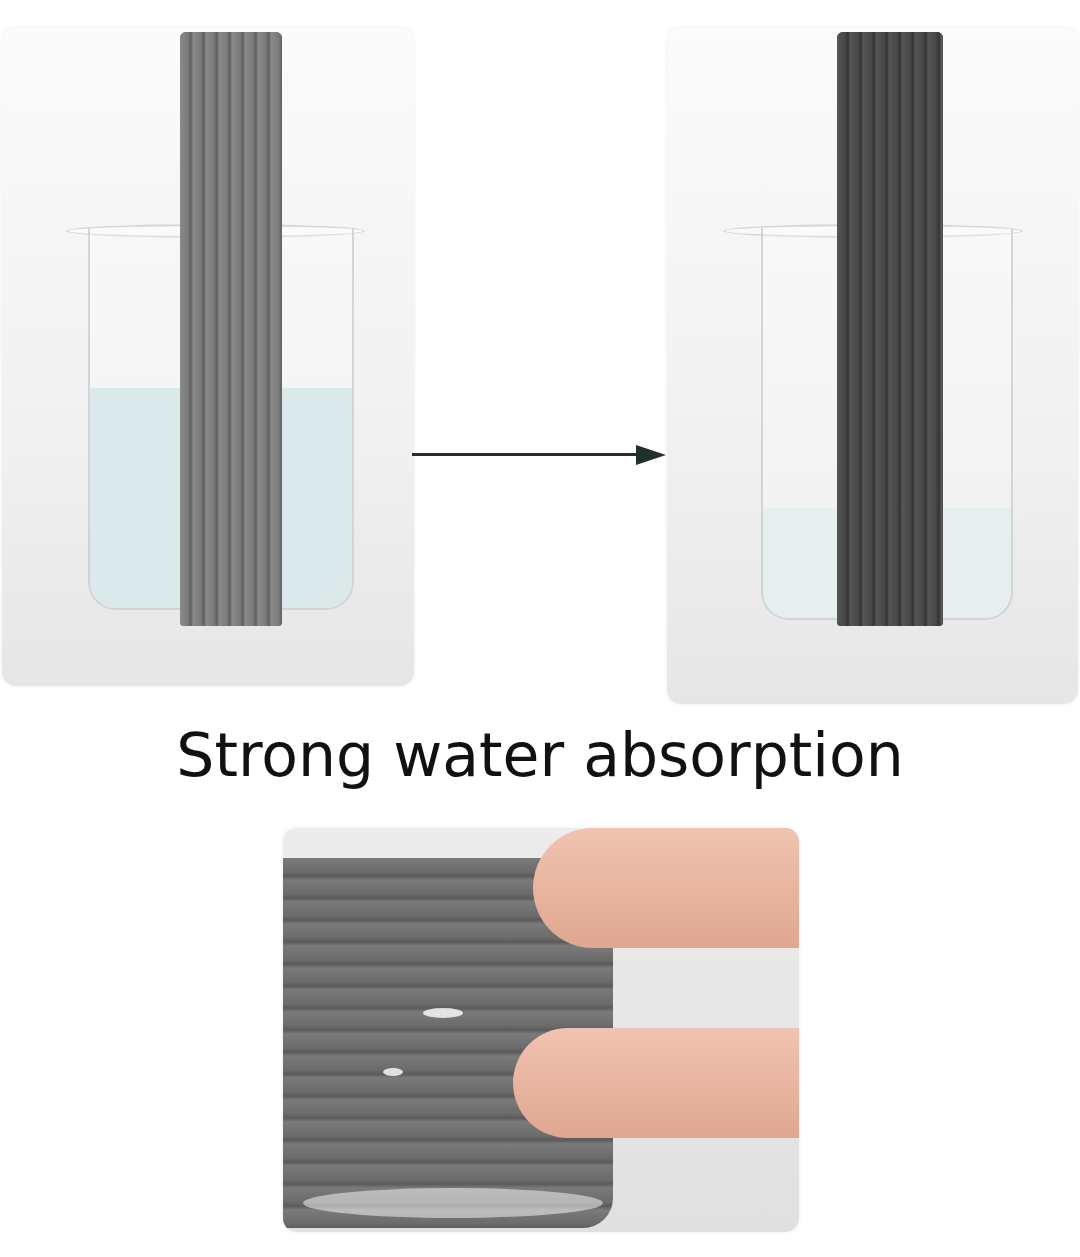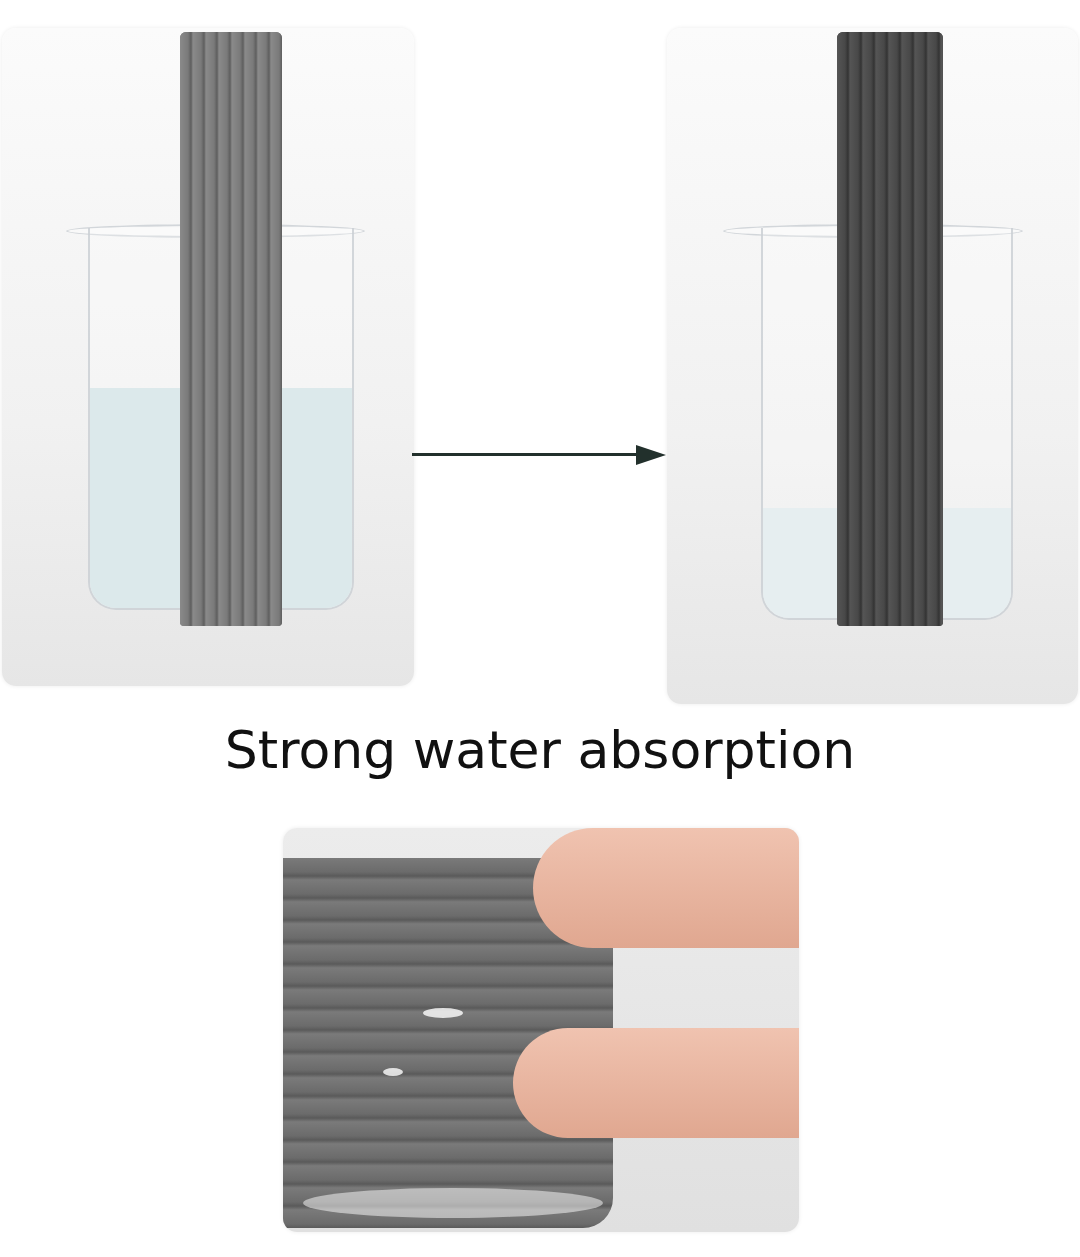--- a/index.html
+++ b/index.html
@@ -8,21 +8,21 @@
   #panel-before{left:2px;top:28px;width:412px;height:658px;}
   #panel-after{left:667px;top:28px;width:411px;height:676px;}
   .beaker{position:absolute;border:2px solid rgba(200,205,210,0.8);border-top:none;border-radius:0 0 28px 28px;background:rgba(255,255,255,0.25);}
   .beaker-rim{position:absolute;height:10px;border:2px solid rgba(200,205,210,0.8);border-radius:50%;background:rgba(255,255,255,0.3);}
   .water{position:absolute;left:0;right:0;bottom:0;border-radius:0 0 26px 26px;}
   .stick{position:absolute;border-radius:6px 6px 4px 4px;}
   .ribs{position:absolute;inset:0;border-radius:inherit;}
   #arrow{position:absolute;left:412px;top:445px;width:254px;height:20px;}
   #arrow .line{position:absolute;left:0;top:8px;width:226px;height:3px;background:#22302c;}
   #arrow .head{position:absolute;right:0;top:0;width:0;height:0;border-left:30px solid #22302c;border-top:10px solid transparent;border-bottom:10px solid transparent;}
-  #caption{position:absolute;left:0;top:720px;width:1080px;text-align:center;font-size:52px;color:#111;font-family:"DejaVu Sans",sans-serif;letter-spacing:0px;}
+  #caption{position:absolute;left:0;top:720px;width:1080px;text-align:center;font-size:60px;color:#111;font-family:"DejaVu Sans",sans-serif;letter-spacing:0px;}
   #panel-squeeze{left:283px;top:828px;width:516px;height:404px;background:linear-gradient(180deg,#ececec,#e0e0e0);}
   .sponge-photo{position:absolute;left:0;top:30px;width:330px;height:370px;background:repeating-linear-gradient(180deg,#7a7a7a 0px,#6b6b6b 14px,#5a5a5a 18px,#7b7b7b 22px);border-radius:0 40px 30px 0;}
   .hand{position:absolute;background:linear-gradient(180deg,#f0c3b0,#e0a790);}
   .drip{position:absolute;background:rgba(255,255,255,0.8);border-radius:50%;}
 </style>
 </head>
 <body>
 
 <div class="panel" id="panel-before">
   <div class="beaker-rim" style="left:64px;top:196px;width:295px;"></div>

